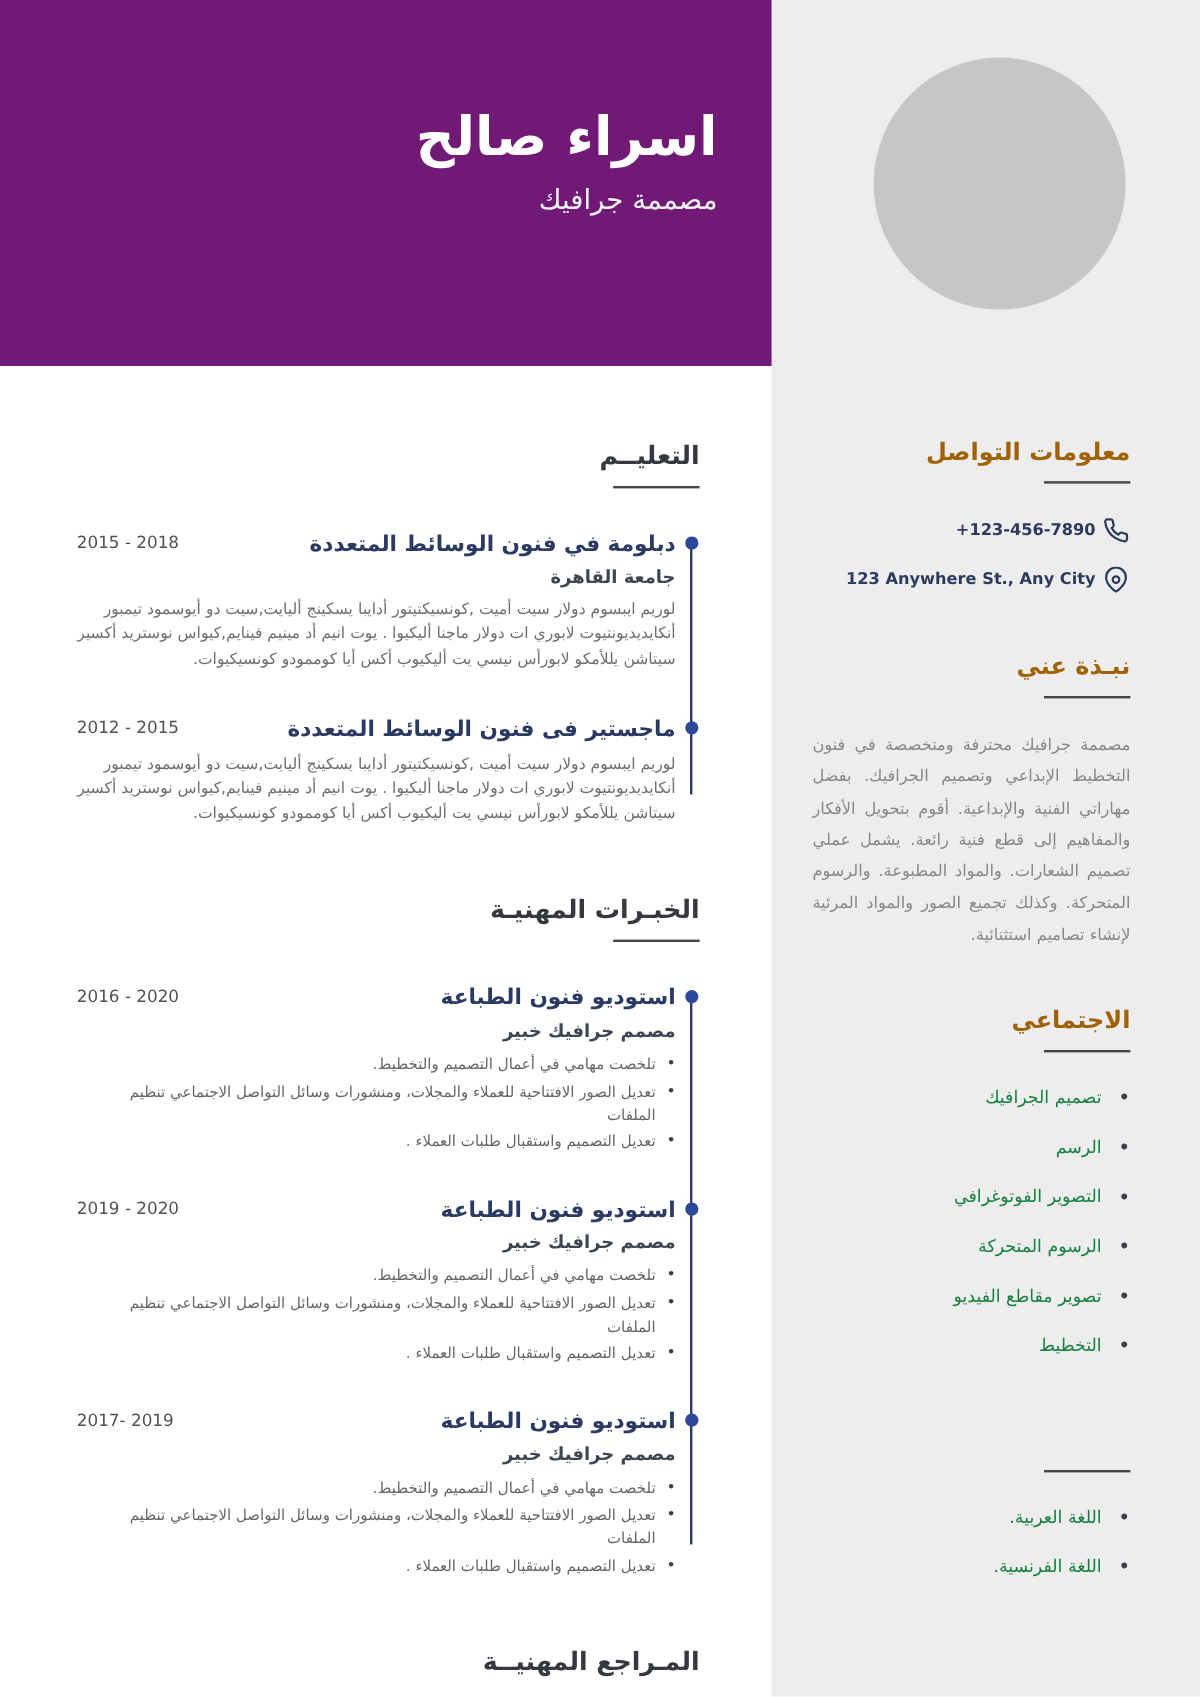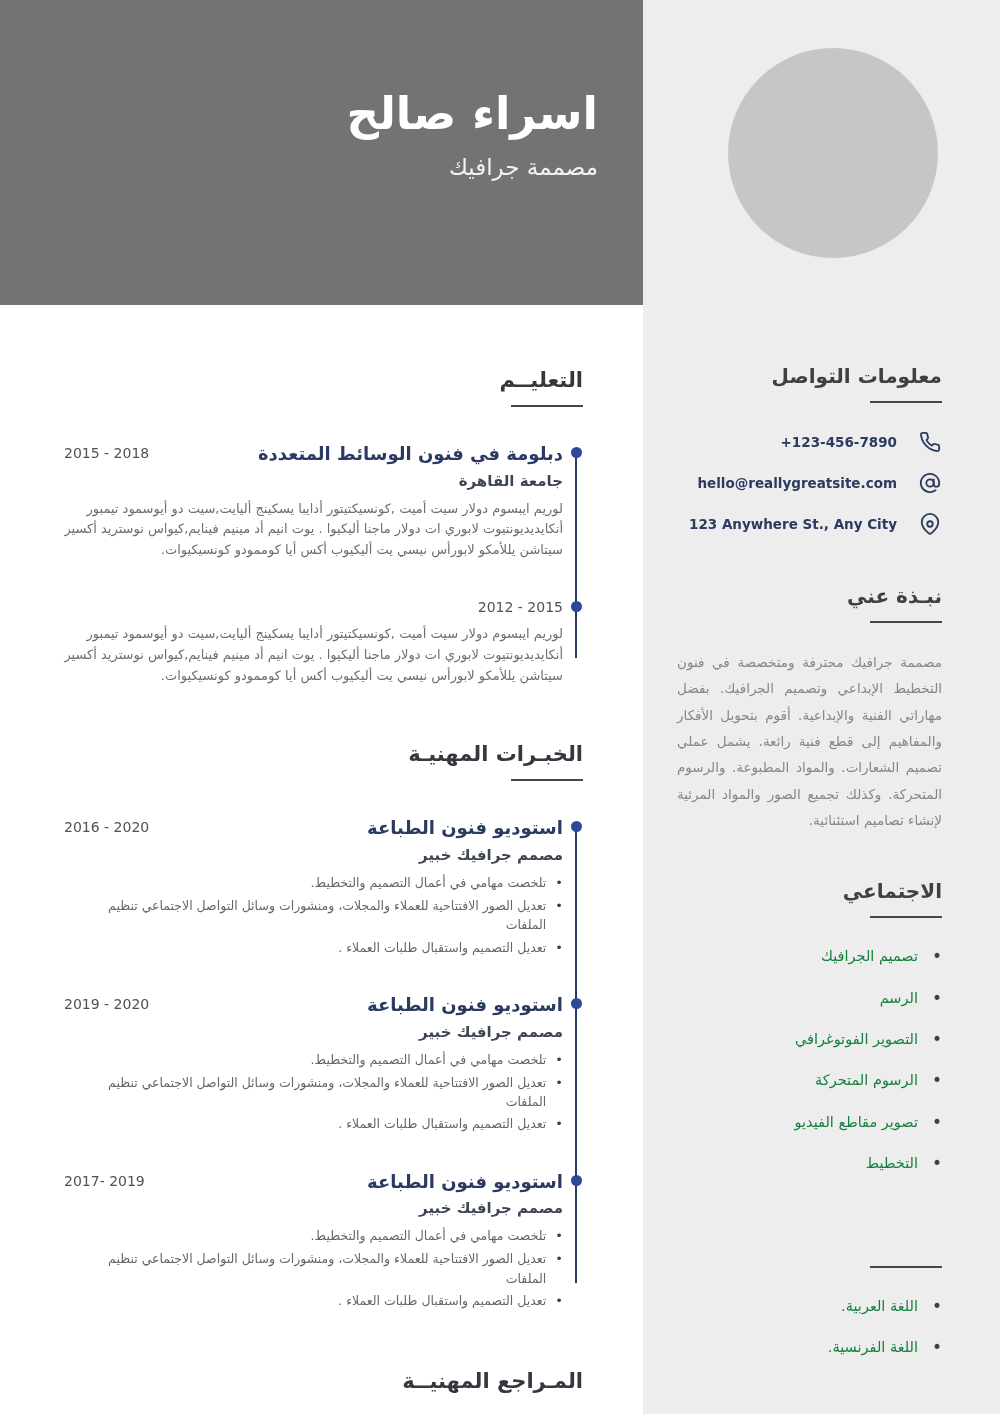--- a/index.html
+++ b/index.html
@@ -4,39 +4,39 @@
 <style>
   * { margin:0; padding:0; box-sizing:border-box; }
   html,body { background:#ffffff; }
   body { font-family:"DejaVu Sans", sans-serif; }
   .page { position:relative; width:1000px; height:1414px; background:#ffffff; overflow:hidden; margin:0 auto; }
 
   
   .sidebar { position:absolute; top:0; right:0; width:357px; height:1414px; background:#ededee; }
   .photo { position:absolute; top:48px; right:62px; width:210px; height:210px; border-radius:50%; background:#c6c6c8; }
   .side-content { position:absolute; top:258px; right:0; width:357px; padding:0 58px 0 34px; direction:rtl; text-align:right; }
-  .side-heading { font-size:20px; font-weight:bold; color:#404040; letter-spacing:0.2px; }
+  .side-heading { font-size:20px; font-weight:bold; color:#a16207; letter-spacing:0.2px; }
   .rule { width:72px; height:2px; background:#43464b; margin-top:13px; }
   .contact-sec { margin-top:106px; }
   .contact-items { margin-top:27px; }
-  .contact-row { display:flex; align-items:center; gap:21px; margin-bottom:17px; }
+  .contact-row { display:flex; align-items:center; gap:5px; margin-bottom:17px; }
   .c-icon { width:24px; height:24px; flex:0 0 24px; display:flex; align-items:center; justify-content:center; }
   .c-icon svg { width:22px; height:22px; stroke:#2c3a5e; fill:none; stroke-width:2; stroke-linecap:round; stroke-linejoin:round; }
   .c-text { font-size:13.5px; font-weight:bold; color:#2c3a5e; direction:ltr; }
   .about-sec { margin-top:48px; }
   .about-text { margin-top:26px; font-size:13.5px; color:#86878b; line-height:1.95; text-align:justify; }
   .skills-sec { margin-top:46px; }
   .bullet-list { margin-top:28px; }
   .bullet-row { display:flex; align-items:flex-start; gap:14px; margin-bottom:21px; }
   .bullet-dot { color:#3c3f45; font-size:17px; line-height:1.2; }
   .bullet-label { font-size:14.5px; color:#15803d; line-height:1.4; }
   .langs-sec { margin-top:92px; }
 
   
-  .header-block { position:absolute; top:0; left:0; width:643px; height:305px; background:#737373; direction:rtl; text-align:right; padding:88px 45px 0 40px; }
+  .header-block { position:absolute; top:0; left:0; width:643px; height:305px; background:#701a75; direction:rtl; text-align:right; padding:88px 45px 0 40px; }
   .name { color:#ffffff; font-size:45px; font-weight:bold; line-height:1.15; }
   .job-title { color:#f2f3f7; font-size:23px; margin-top:14px; letter-spacing:0.5px; }
 
   
   .main { position:absolute; top:305px; left:0; width:643px; padding:63px 60px 0 64px; direction:rtl; text-align:right; }
   .sec-heading { font-size:21px; font-weight:bold; color:#35383f; }
   .entries { position:relative; margin-top:36px; padding-left:0; padding-right:20px; }
   .tl-line { position:absolute; right:6px; top:10px; bottom:28px; width:2px; background:#2c3a64; }
   .entry { position:relative; margin-bottom:36px; }
   .entry:last-child { margin-bottom:0; }
@@ -70,29 +70,20 @@
             <span class="c-icon">
               <svg viewBox="0 0 24 24">
                   <path d="M22 16.92v3a2 2 0 0 1-2.18 2 19.79 19.79 0 0 1-8.63-3.07 19.5 19.5 0 0 1-6-6 19.79 19.79 0 0 1-3.07-8.67A2 2 0 0 1 4.11 2h3a2 2 0 0 1 2 1.72 12.84 12.84 0 0 0 .7 2.81 2 2 0 0 1-.45 2.11L8.09 9.91a16 16 0 0 0 6 6l1.27-1.27a2 2 0 0 1 2.11-.45 12.84 12.84 0 0 0 2.81.7A2 2 0 0 1 22 16.92z"></path>
                 </svg>
             </span>
             <span class="c-text">+123-456-7890</span>
           </div>
           <div class="contact-row">
             <span class="c-icon">
               <svg viewBox="0 0 24 24">
-                  <circle cx="12" cy="12" r="4"></circle>
-                  <path d="M16 8v5a3 3 0 0 0 6 0v-1a10 10 0 1 0-3.92 7.94"></path>
-                </svg>
-            </span>
-            <span class="c-text">hello@reallygreatsite.com</span>
-          </div>
-          <div class="contact-row">
-            <span class="c-icon">
-              <svg viewBox="0 0 24 24">
                   <path d="M21 10c0 7-9 13-9 13s-9-6-9-13a9 9 0 0 1 18 0z"></path>
                   <circle cx="12" cy="12" r="3"></circle>
                 </svg>
             </span>
             <span class="c-text">123 Anywhere St., Any City</span>
           </div>
         </div>
       </section>
 
       <section class="about-sec">
@@ -169,20 +160,21 @@
             <div class="entry-title">دبلومة في فنون الوسائط المتعددة</div>
             <div class="entry-date">2015 - 2018</div>
           </div>
           <div class="entry-org">جامعة القاهرة</div>
           <p class="entry-desc">لوريم ايبسوم دولار سيت أميت ,كونسيكتيتور أدايبا يسكينج أليايت,سيت دو أيوسمود تيمبور أنكايديديونتيوت لابوري ات دولار ماجنا أليكيوا . يوت انيم أد مينيم فينايم,كيواس نوستريد أكسير سيتاشن يللأمكو لابورأس نيسي يت أليكيوب أكس أيا كوممودو كونسيكيوات.</p>
         </article>
 
         <article class="entry">
           <span class="dot"></span>
           <div class="entry-head">
+            <div class="entry-title">ماجستير فى فنون الوسائط المتعددة</div>
             <div class="entry-date">2012 - 2015</div>
           </div>
           <p class="entry-desc">لوريم ايبسوم دولار سيت أميت ,كونسيكتيتور أدايبا يسكينج أليايت,سيت دو أيوسمود تيمبور أنكايديديونتيوت لابوري ات دولار ماجنا أليكيوا . يوت انيم أد مينيم فينايم,كيواس نوستريد أكسير سيتاشن يللأمكو لابورأس نيسي يت أليكيوب أكس أيا كوممودو كونسيكيوات.</p>
         </article>
 
       </div>
     </section>
 
     <section class="exp-sec">
       <div class="sec-heading">الخبـرات المهنيـة</div>

